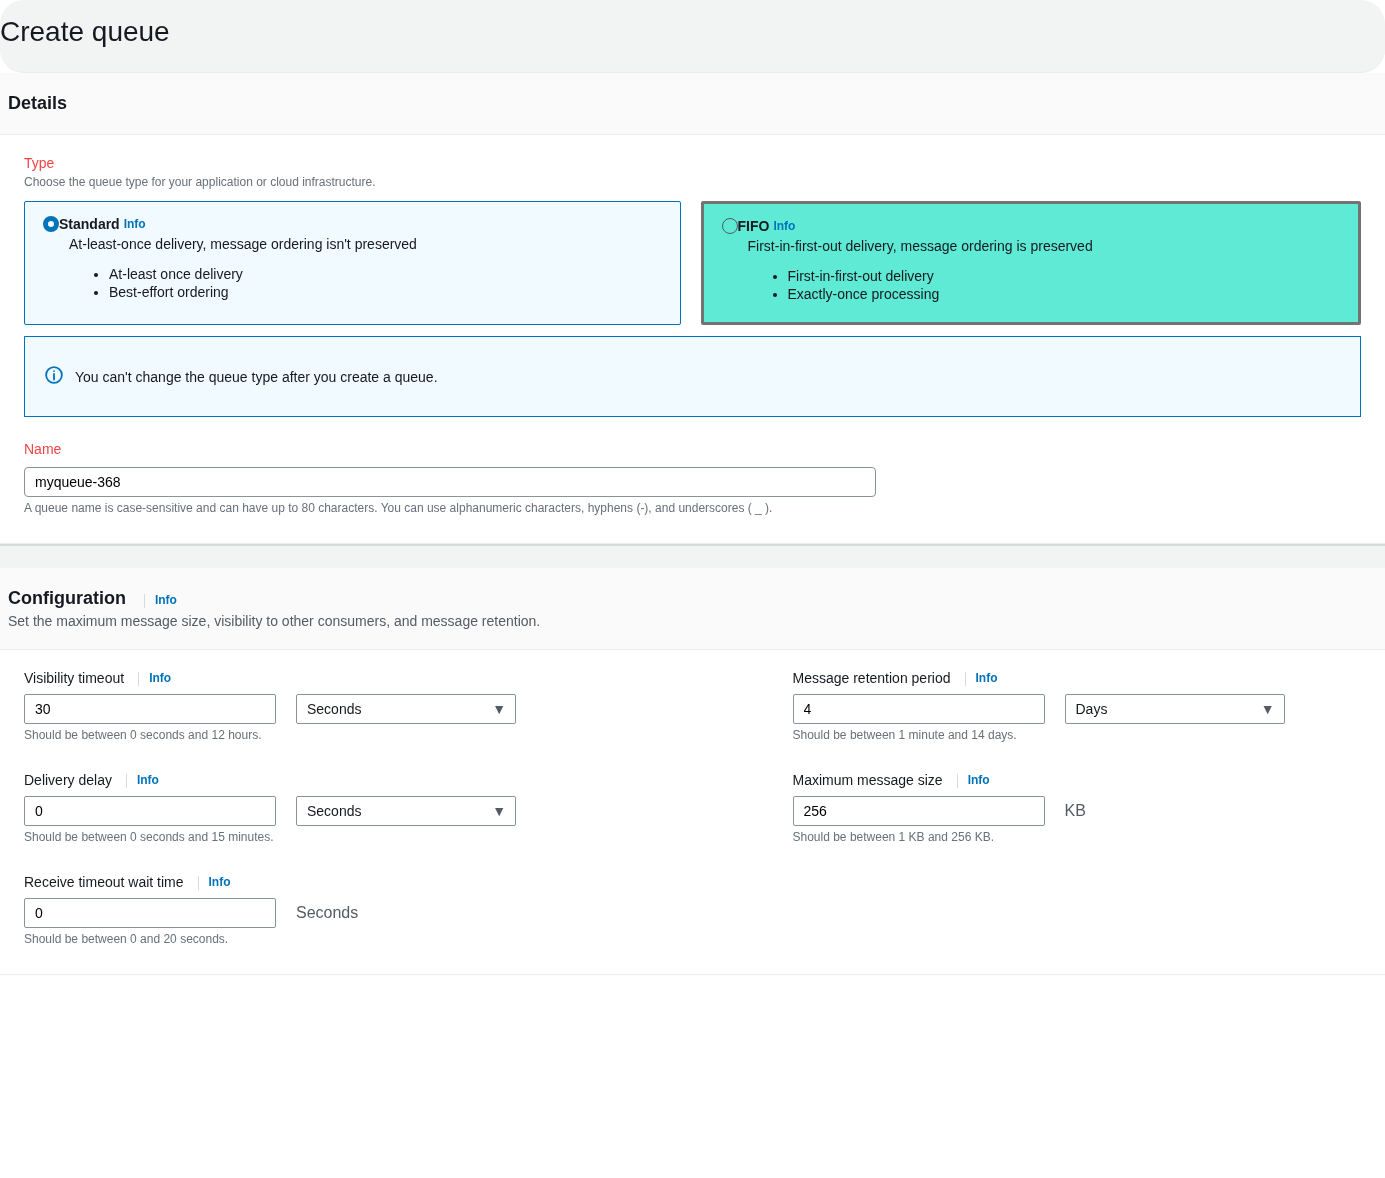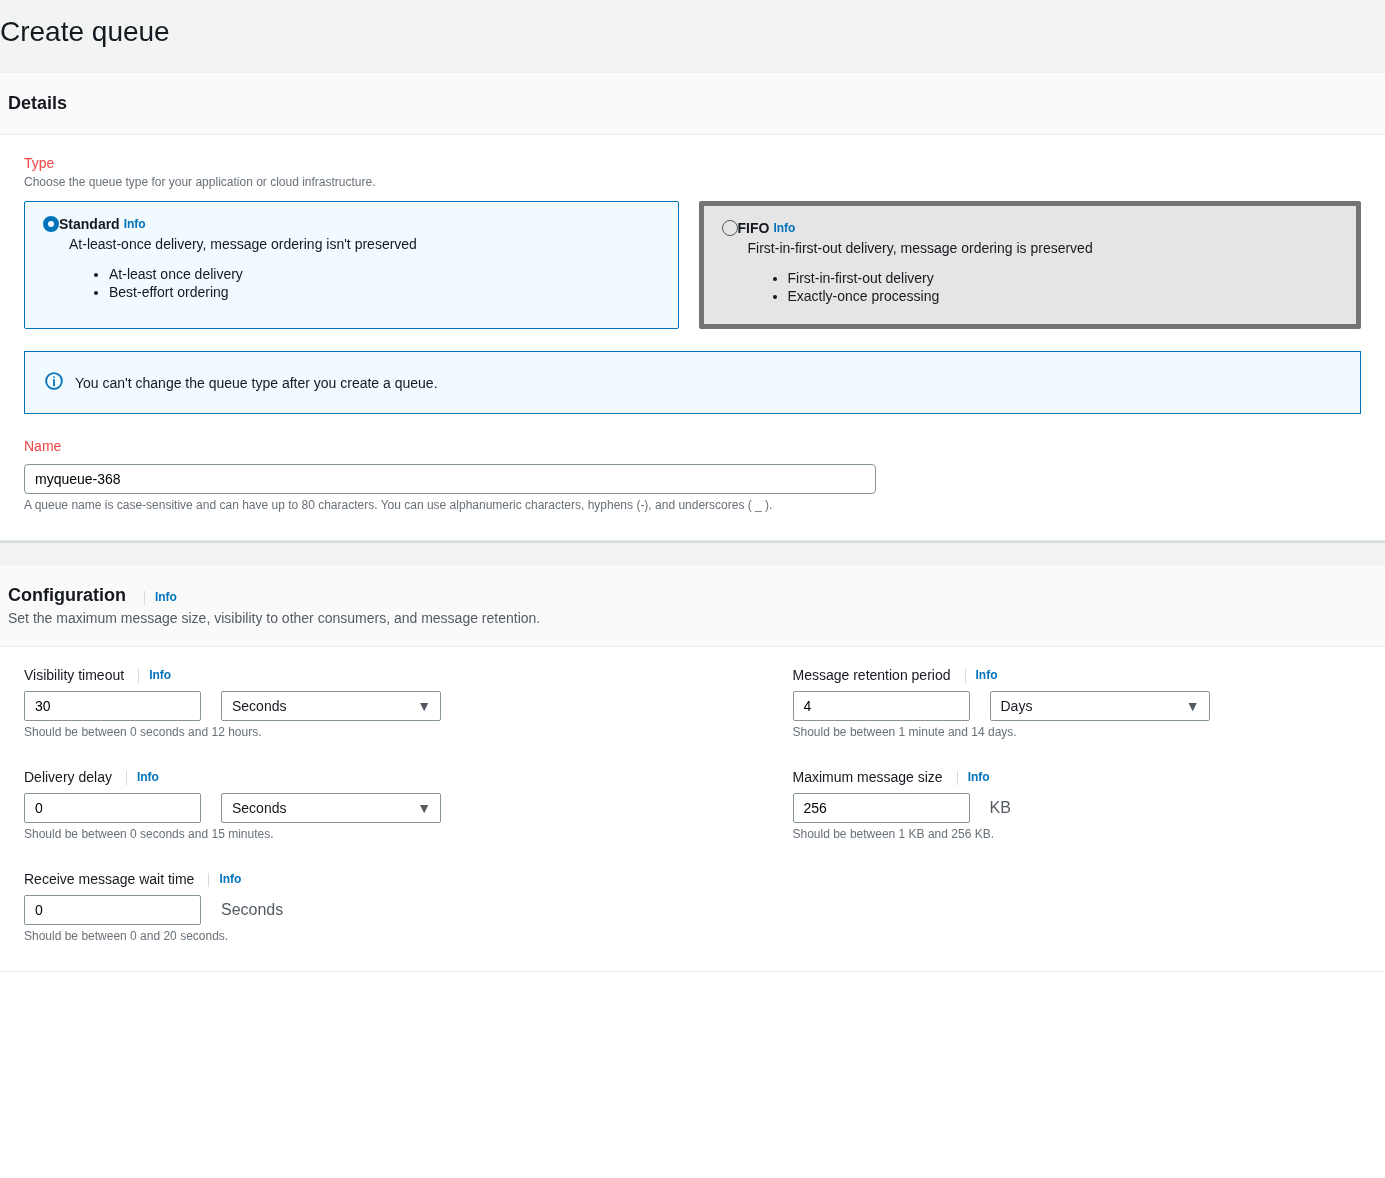--- a/index.html
+++ b/index.html
@@ -6,20 +6,21 @@
 body {
   font-family: "Amazon Ember", "Helvetica Neue", Arial, sans-serif;
   color: #16191f;
   background: #fff;
   font-size: 14px;
 }
 .page-header {
   background: #f2f3f3;
   padding: 16px 4px 24px 0;
   border-bottom: 1px solid #eaeded;
+  border-radius: 24px;
 }
 .page-header h1 {
   font-size: 28px;
   font-weight: 400;
   padding-left: 0;
 }
 .panel {
   border-bottom: 1px solid #eaeded;
 }
 .panel-header {
@@ -52,25 +53,25 @@
   font-size: 12px;
   margin-top: 4px;
 }
 .type-row {
   display: flex;
   gap: 20px;
   margin-top: 12px;
 }
 .type-card {
   flex: 1;
-  border: 5px solid #737373;
+  border: 3px solid #737373;
   border-radius: 2px;
   padding: 14px 18px 18px 18px;
   cursor: pointer;
-  background: #e5e5e5;
+  background: #5eead4;
 }
 .type-card.selected {
   border: 1px solid #0073bb;
   background: #f1faff;
 }
 .type-card-header {
   display: flex;
   align-items: center;
   gap: 0;
 }
@@ -117,22 +118,22 @@
   margin-left: 66px;
   margin-top: 14px;
   font-size: 14px;
 }
 .type-card ul li {
   margin-bottom: 2px;
 }
 .alert {
   border: 1px solid #0073bb;
   background: #f1faff;
-  padding: 20px 20px;
-  margin-top: 22px;
+  padding: 29px 20px;
+  margin-top: 11px;
   display: flex;
   align-items: center;
   gap: 12px;
   border-radius: 0;
 }
 .alert-icon {
   color: #0073bb;
   flex-shrink: 0;
 }
 .alert-text {
@@ -166,21 +167,21 @@
 .config-label {
   font-size: 14px;
   font-weight: 400;
 }
 .config-input-row {
   display: flex;
   gap: 20px;
   align-items: center;
 }
 .small-input {
-  width: 177px;
+  width: 252px;
   padding: 6px 10px;
   font-size: 14px;
   border: 1px solid #879596;
   border-radius: 2px;
 }
 .select-wrap {
   position: relative;
   width: 220px;
 }
 .select {
@@ -344,21 +345,21 @@
         </div>
         <div class="config-input-row">
           <input class="small-input" value="256" style="">
           <span class="unit-label">KB</span>
         </div>
         <div class="field-hint">Should be between 1 KB and 256 KB.</div>
       </div>
 
       <div class="config-field">
         <div class="config-label-row">
-          <span class="config-label">Receive message wait time</span>
+          <span class="config-label">Receive timeout wait time</span>
           <span class="info-link info-link-pipe">Info</span>
         </div>
         <div class="config-input-row">
           <input class="small-input" value="0" style="">
           <span class="unit-label">Seconds</span>
         </div>
         <div class="field-hint">Should be between 0 and 20 seconds.</div>
       </div>
 
       <div></div>

